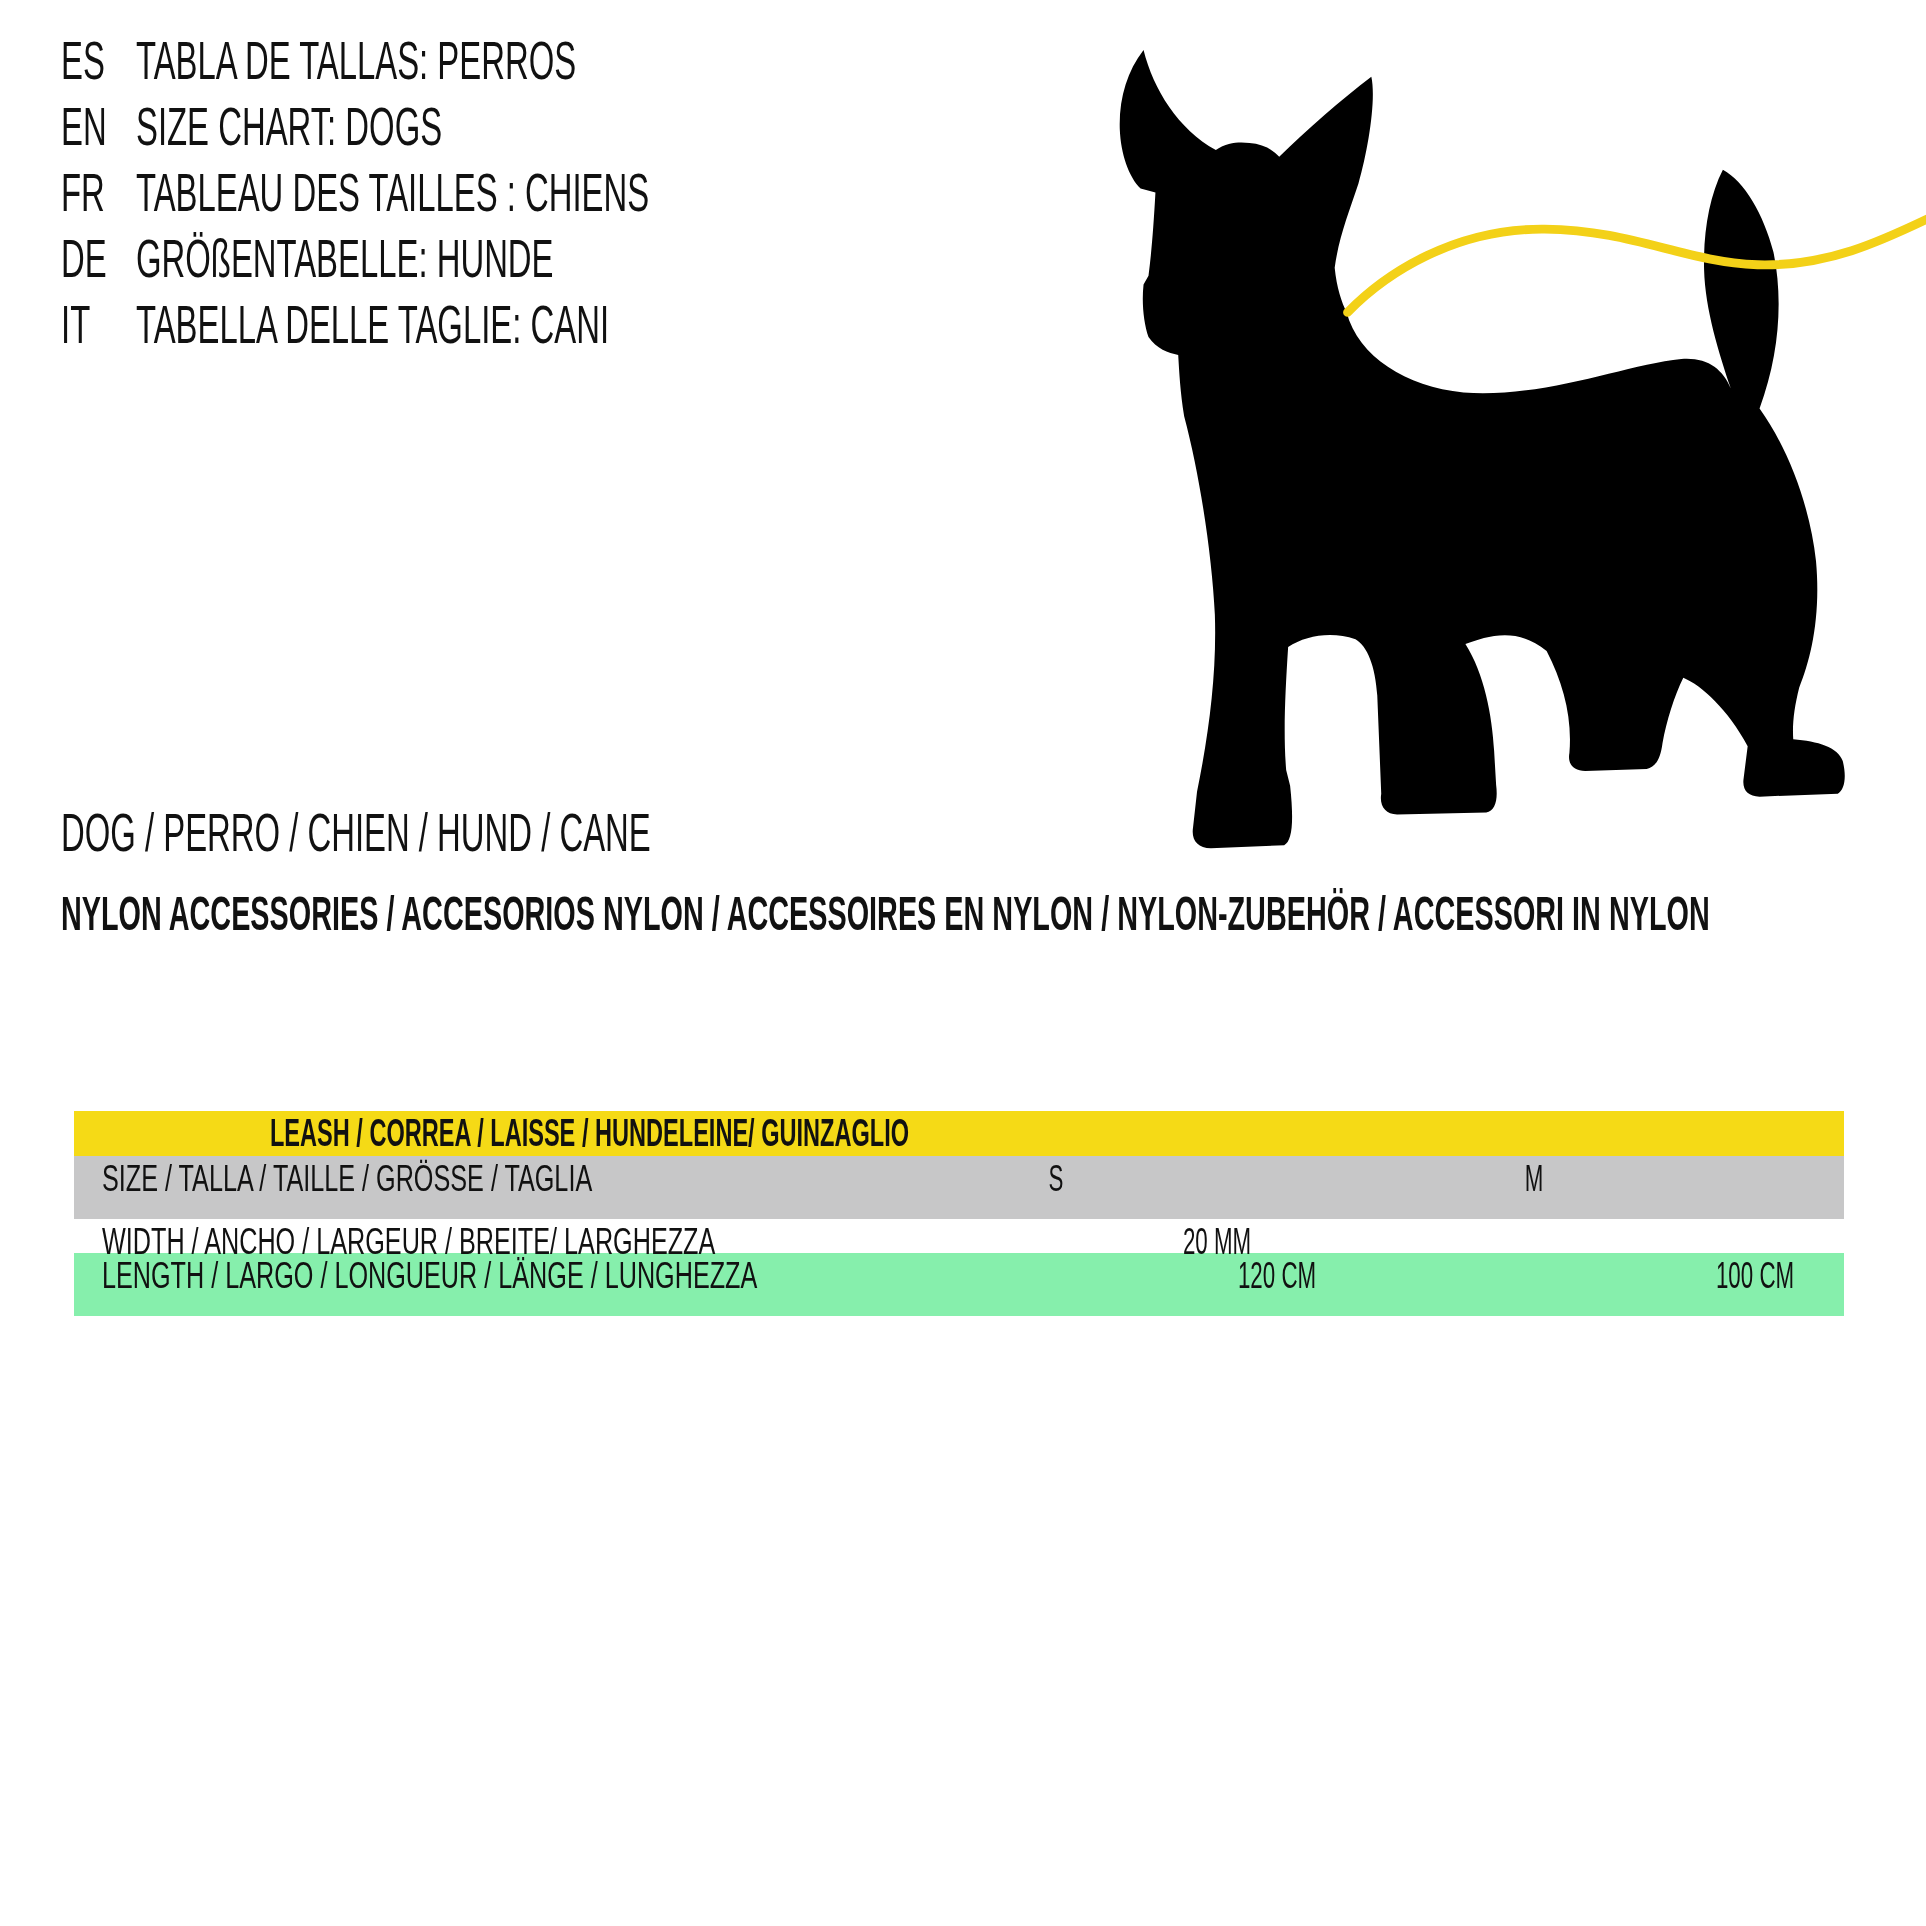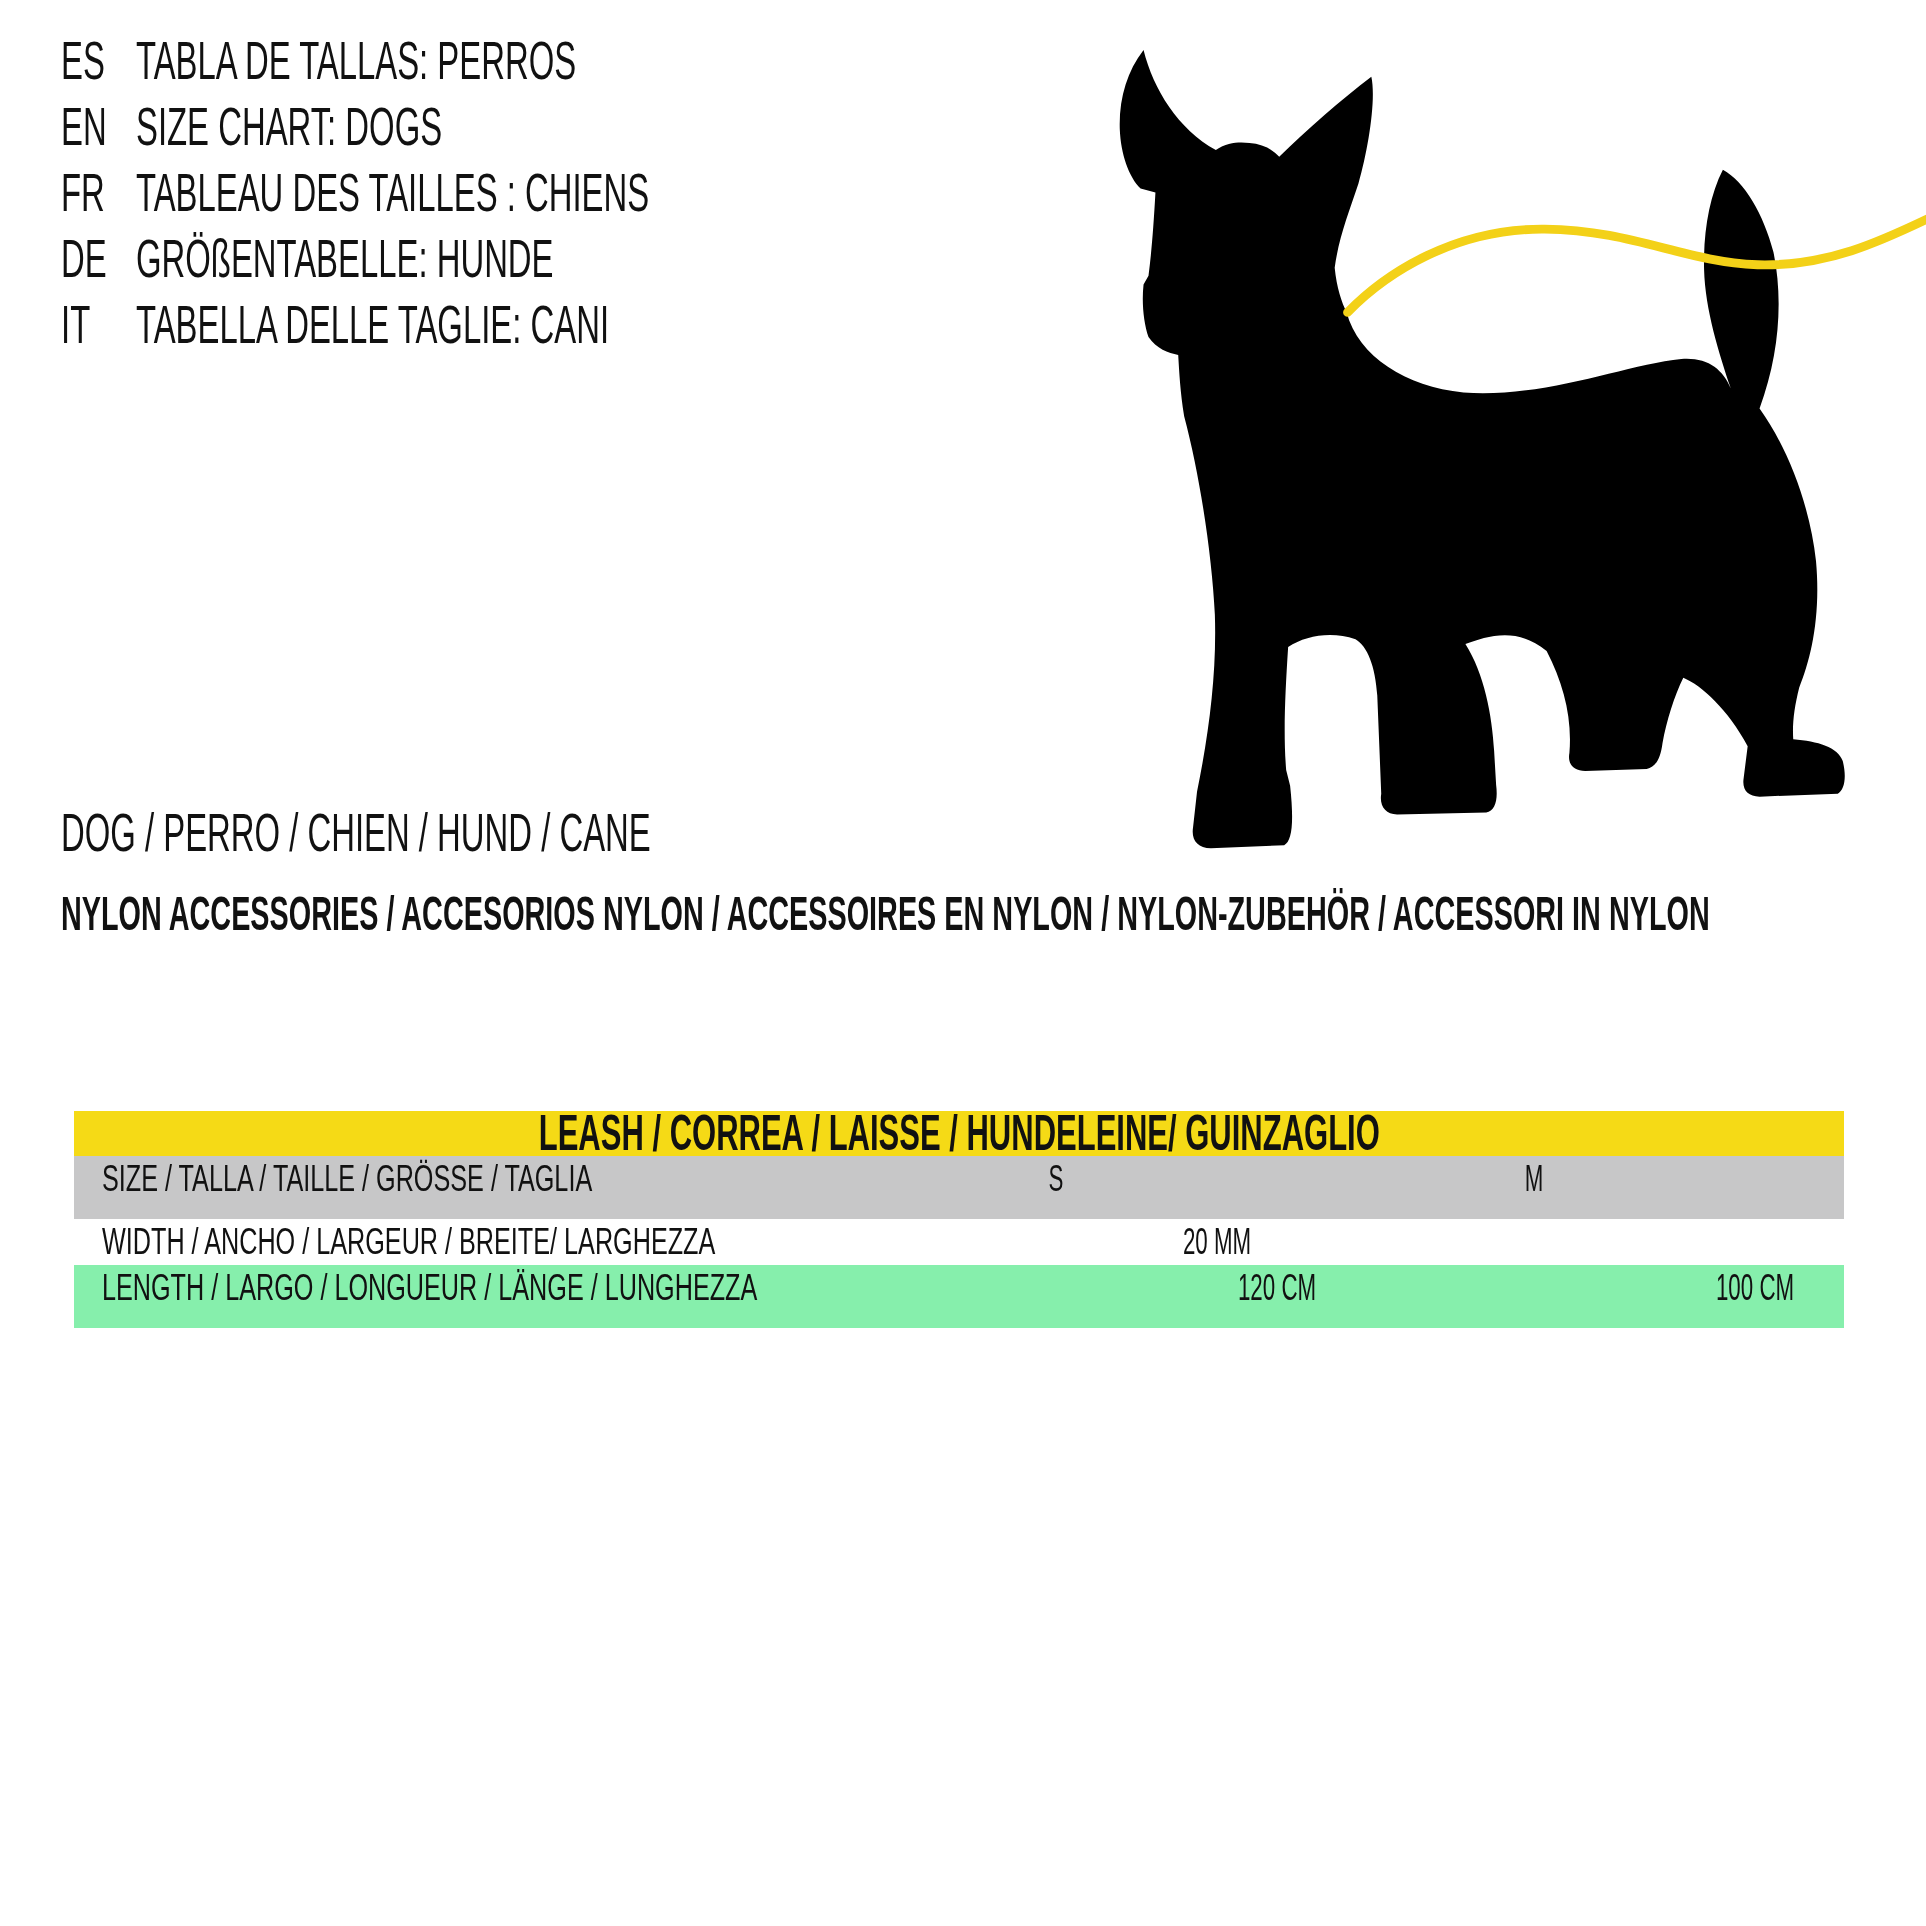--- a/index.html
+++ b/index.html
@@ -22,23 +22,23 @@
 
   
   .dog-art{position:absolute;left:1089px;top:40px;width:838px;height:822px;overflow:hidden;}
 
   
   .animal-caption{position:absolute;left:61px;top:800px;font-size:53px;font-weight:400;line-height:66px;}
   .material-caption{position:absolute;left:61px;top:884px;font-size:48px;font-weight:700;line-height:59px;}
 
   
   .size-table{position:absolute;left:74px;top:1111px;width:1770px;}
-  .t-header{height:45px;line-height:45px;background:#F5DA16;text-align:center;font-size:50px;font-weight:700;}
+  .t-header{height:45px;line-height:45px;background:#F5DA16;font-size:38px;font-weight:700;}
   .t-row{display:flex;height:63px;line-height:45px;font-size:36px;}
-  .t-row.h46{height:46px;line-height:46px;}
+  .t-row.h46{height:34px;line-height:46px;}
   .bg-gray{background:#C7C7C8;}
   .bg-white{background:#FFFFFF;}
   .bg-light{background:#86efac;}
   .t-label{flex:0 0 42%;padding-left:28px;box-sizing:border-box;text-align:left;}
   .t-val{flex:0 0 27%;text-align:center;}
 </style>
 </head>
 <body>
 
 <div class="lang-block">

